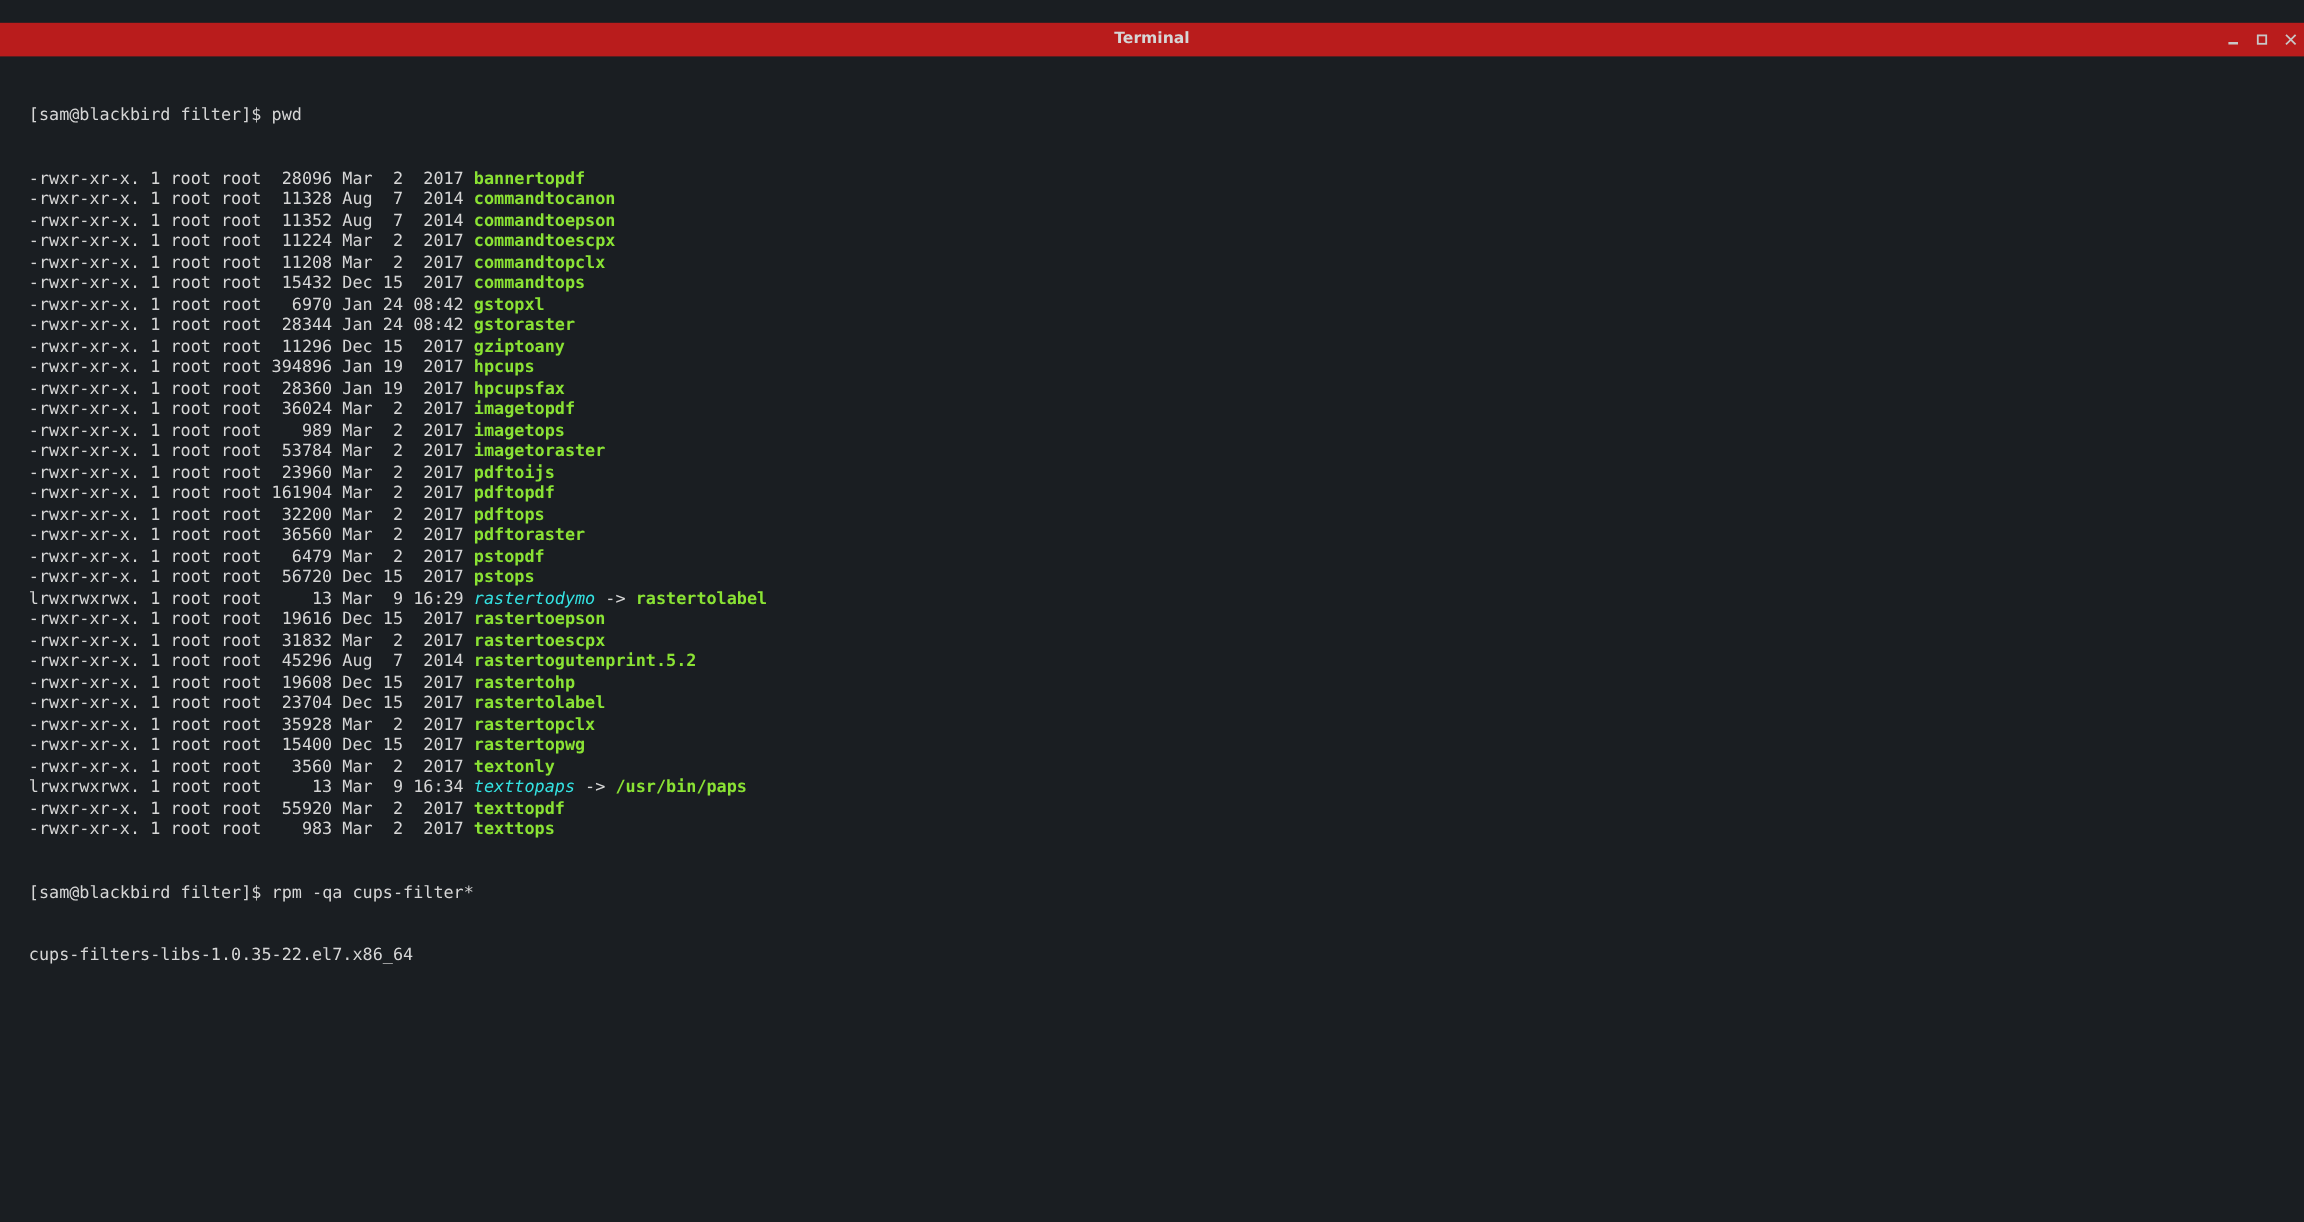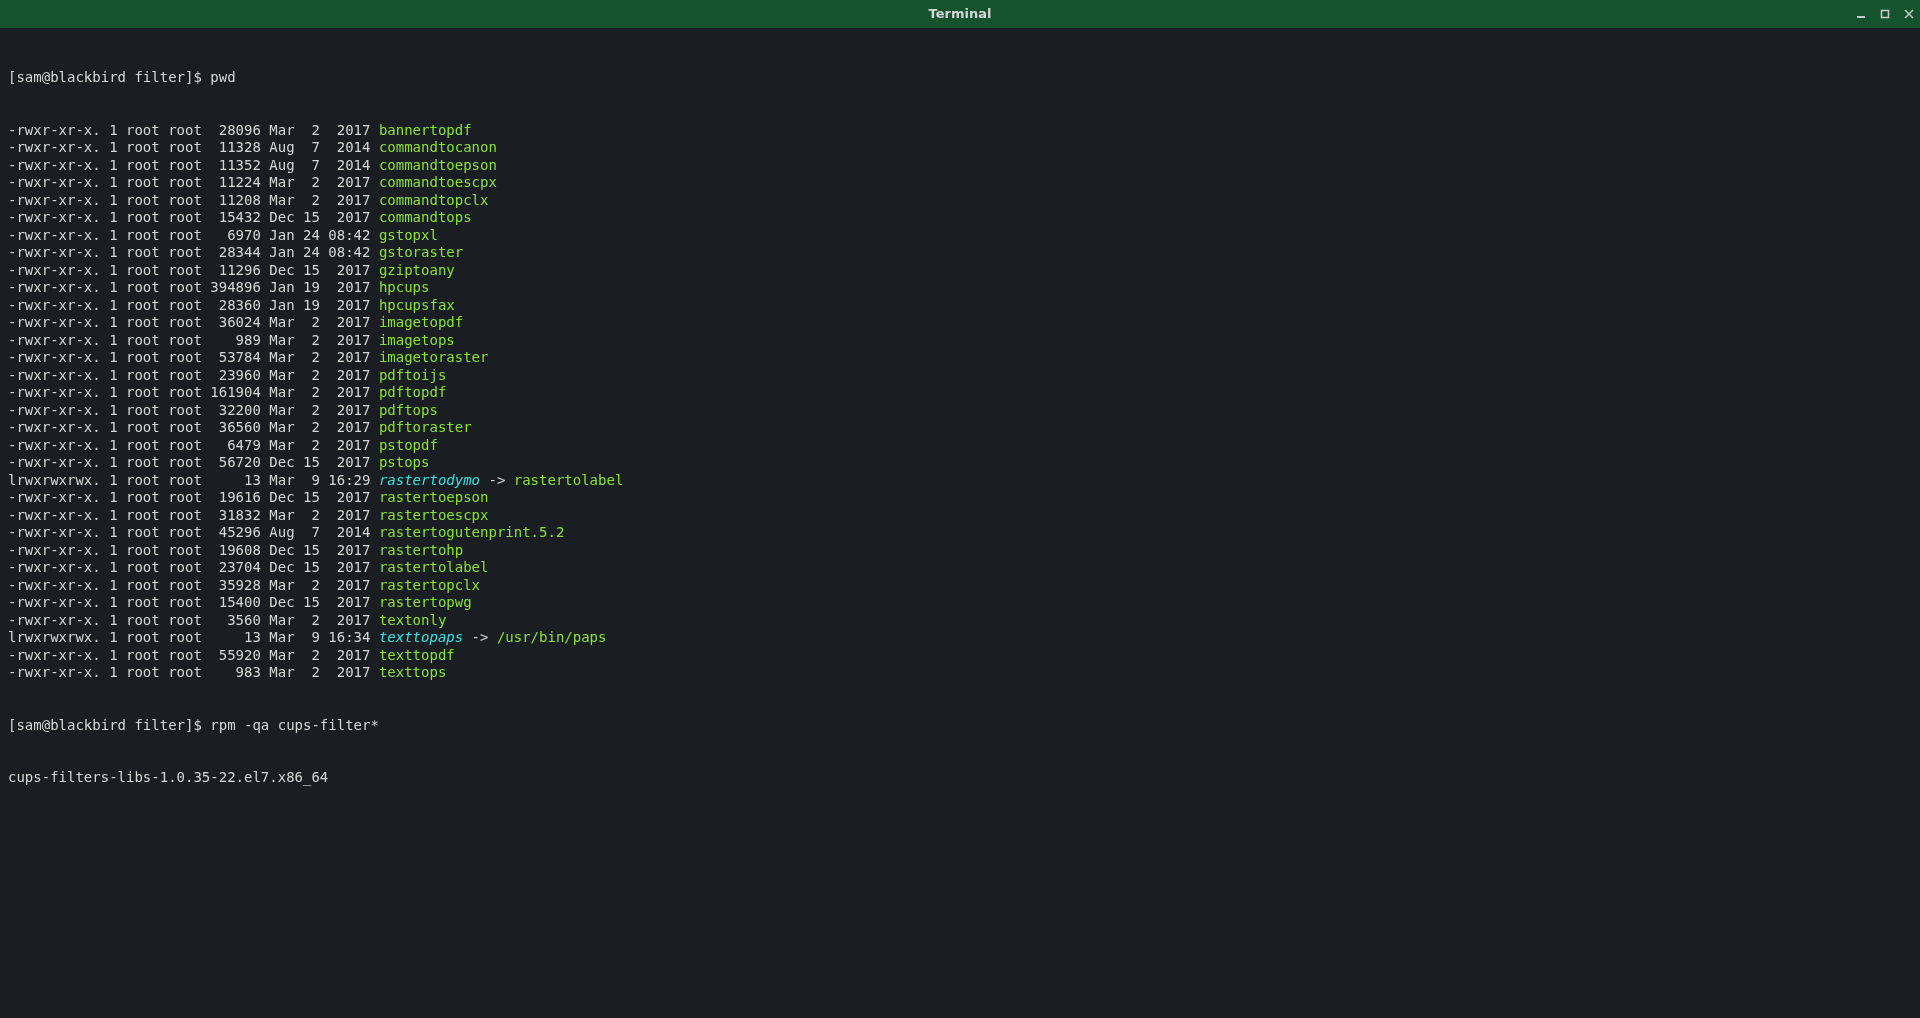--- a/index.html
+++ b/index.html
@@ -8,47 +8,48 @@
     font-family: "DejaVu Sans Mono", "Liberation Mono", Consolas, monospace;
     font-size: 14px;
     line-height: 17.5px;
     color: #d6d6d6;
     width: 1920px;
     height: 1018px;
     overflow: hidden;
   }
   .titlebar {
     height: 28px;
-    background: #14532d;
+    background: #b91c1c;
     display: flex;
     align-items: center;
     justify-content: center;
     position: relative;
     color: #d6d6d6;
     font-family: "DejaVu Sans", "Liberation Sans", Arial, sans-serif;
     font-size: 13px;
     font-weight: bold;
+    margin-top: 19px;
   }
   .title-controls {
     position: absolute;
     right: 6px;
     top: 0;
     height: 28px;
     display: flex;
     align-items: center;
     gap: 14px;
   }
   .title-controls svg { display:block; }
   .term {
     padding: 6px 8px 0 8px;
     white-space: pre;
   }
-  .fg-green  { color: #8ae234; }
+  .fg-green  { color: #8ae234; font-weight: bold; }
   .fg-cyan   { color: #34e2e2; font-style: italic; }
-  .row { display:block; }
+  .row { display:block;margin-left:16px; }
 </style>
 </head>
 <body>
 
 <div class="titlebar">
   <span>Terminal</span>
   <div class="title-controls">
     <span>
       <svg width="10" height="10" viewBox="0 0 10 10">
           <line x1="1" y1="8" x2="9" y2="8" stroke="#c8c8c8" stroke-width="2"></line>

